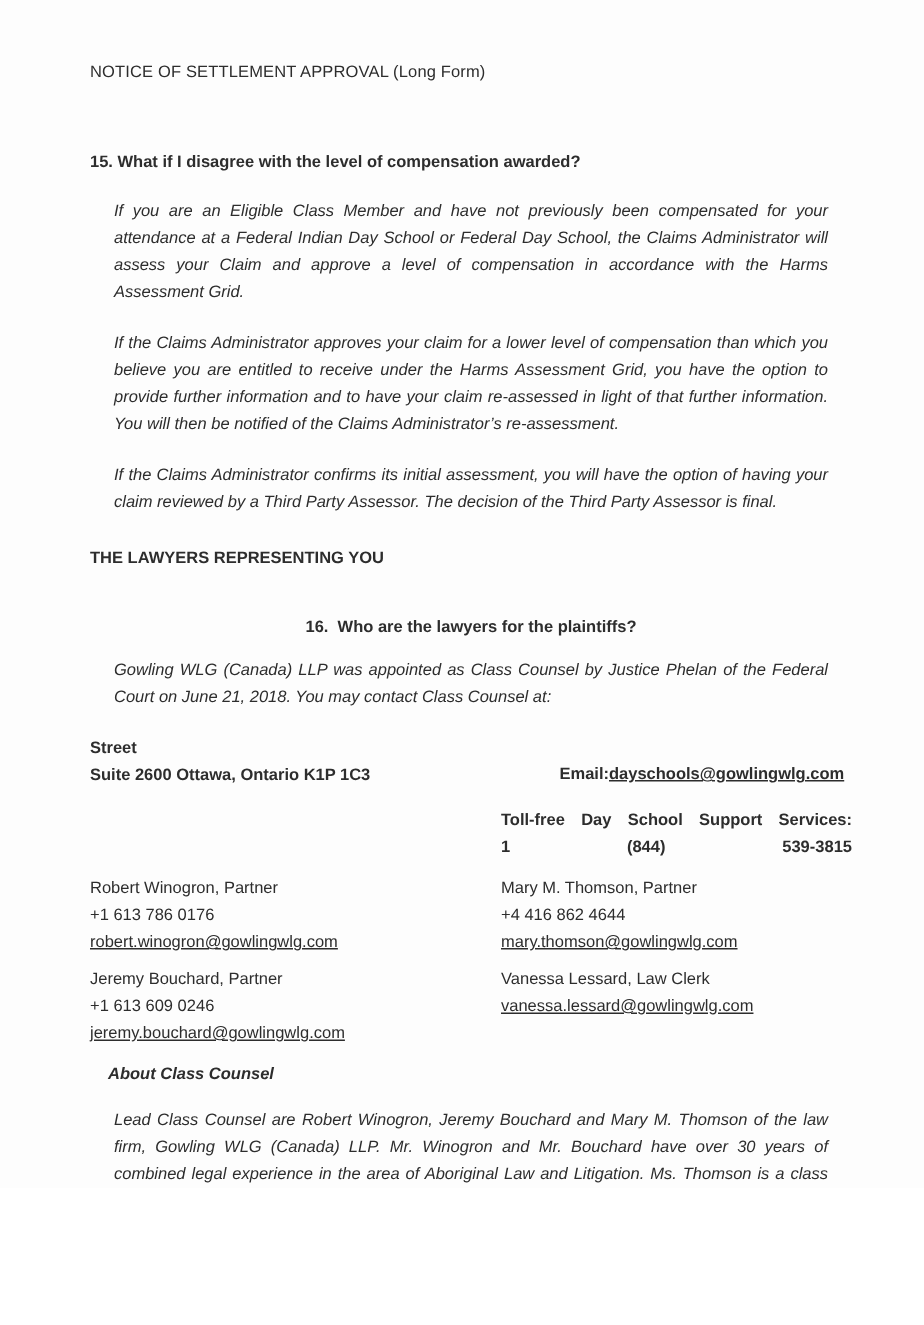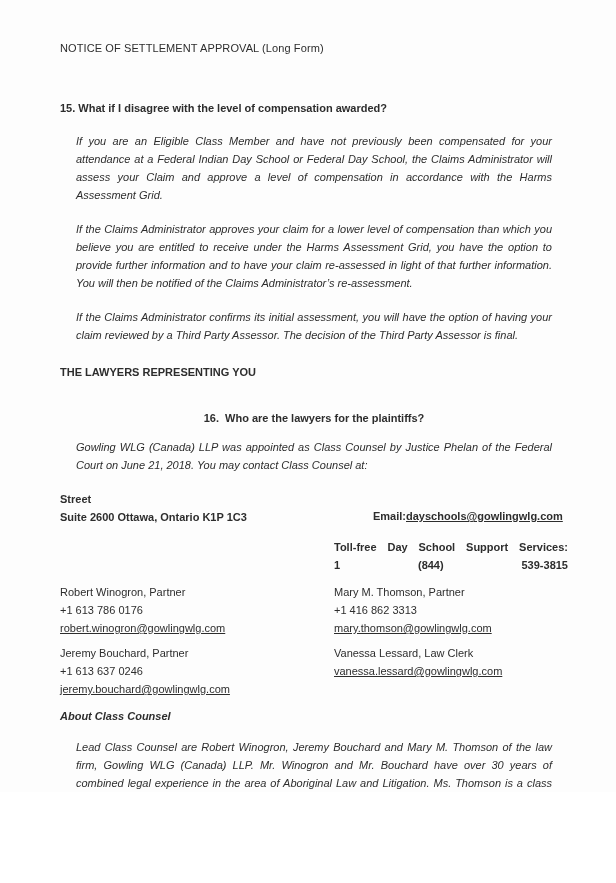--- a/index.html
+++ b/index.html
@@ -54,21 +54,21 @@
   }
   .card-line { line-height: 18px; }
   .email-link {
     text-decoration: underline;
     color: inherit;
     cursor: pointer;
     display: inline-block;
     line-height: 18px;
   }
   .email-link.bold { font-weight: bold; }
-  .about-heading { margin-top: 10px; font-weight: bold; font-style: italic; line-height: 16px; }
+  .about-heading { margin-top: 10px; font-weight: bold; font-style: italic; line-height: 16px; margin-left: 12px; }
   .about { margin-top: 14px; }
   .page-number { margin-top: 19px; text-align: center; }
 </style>
 </head>
 <body>
 
 <div class="page">
 
   <div class="doc-header">NOTICE OF SETTLEMENT APPROVAL (Long Form)</div>
 
@@ -103,26 +103,26 @@
   </div>
 
   <div class="lawyers-grid">
     <div class="card">
       <div class="card-line">Robert Winogron, Partner</div>
       <div class="card-line">+1 613 786 0176</div>
       <a class="email-link">robert.winogron@gowlingwlg.com</a>
     </div>
     <div class="card">
       <div class="card-line">Mary M. Thomson, Partner</div>
-      <div class="card-line">+1 416 862 3313</div>
+      <div class="card-line">+4 416 862 4644</div>
       <a class="email-link">mary.thomson@gowlingwlg.com</a>
     </div>
     <div class="card">
       <div class="card-line">Jeremy Bouchard, Partner</div>
-      <div class="card-line">+1 613 637 0246</div>
+      <div class="card-line">+1 613 609 0246</div>
       <a class="email-link">jeremy.bouchard@gowlingwlg.com</a>
     </div>
     <div class="card">
       <div class="card-line">Vanessa Lessard, Law Clerk</div>
       <a class="email-link">vanessa.lessard@gowlingwlg.com</a>
     </div>
   </div>
 
   <div class="about-heading">About Class Counsel</div>
   <p class="para about justify-last">Lead Class Counsel are Robert Winogron, Jeremy Bouchard and Mary M. Thomson of the law firm, Gowling WLG (Canada) LLP. Mr. Winogron and Mr. Bouchard have over 30 years of combined legal experience in the area of Aboriginal Law and Litigation. Ms. Thomson is a class action specialist and has more than 35 years of litigation experience. Gowling WLG (Canada) LLP is a national law firm,</p>

